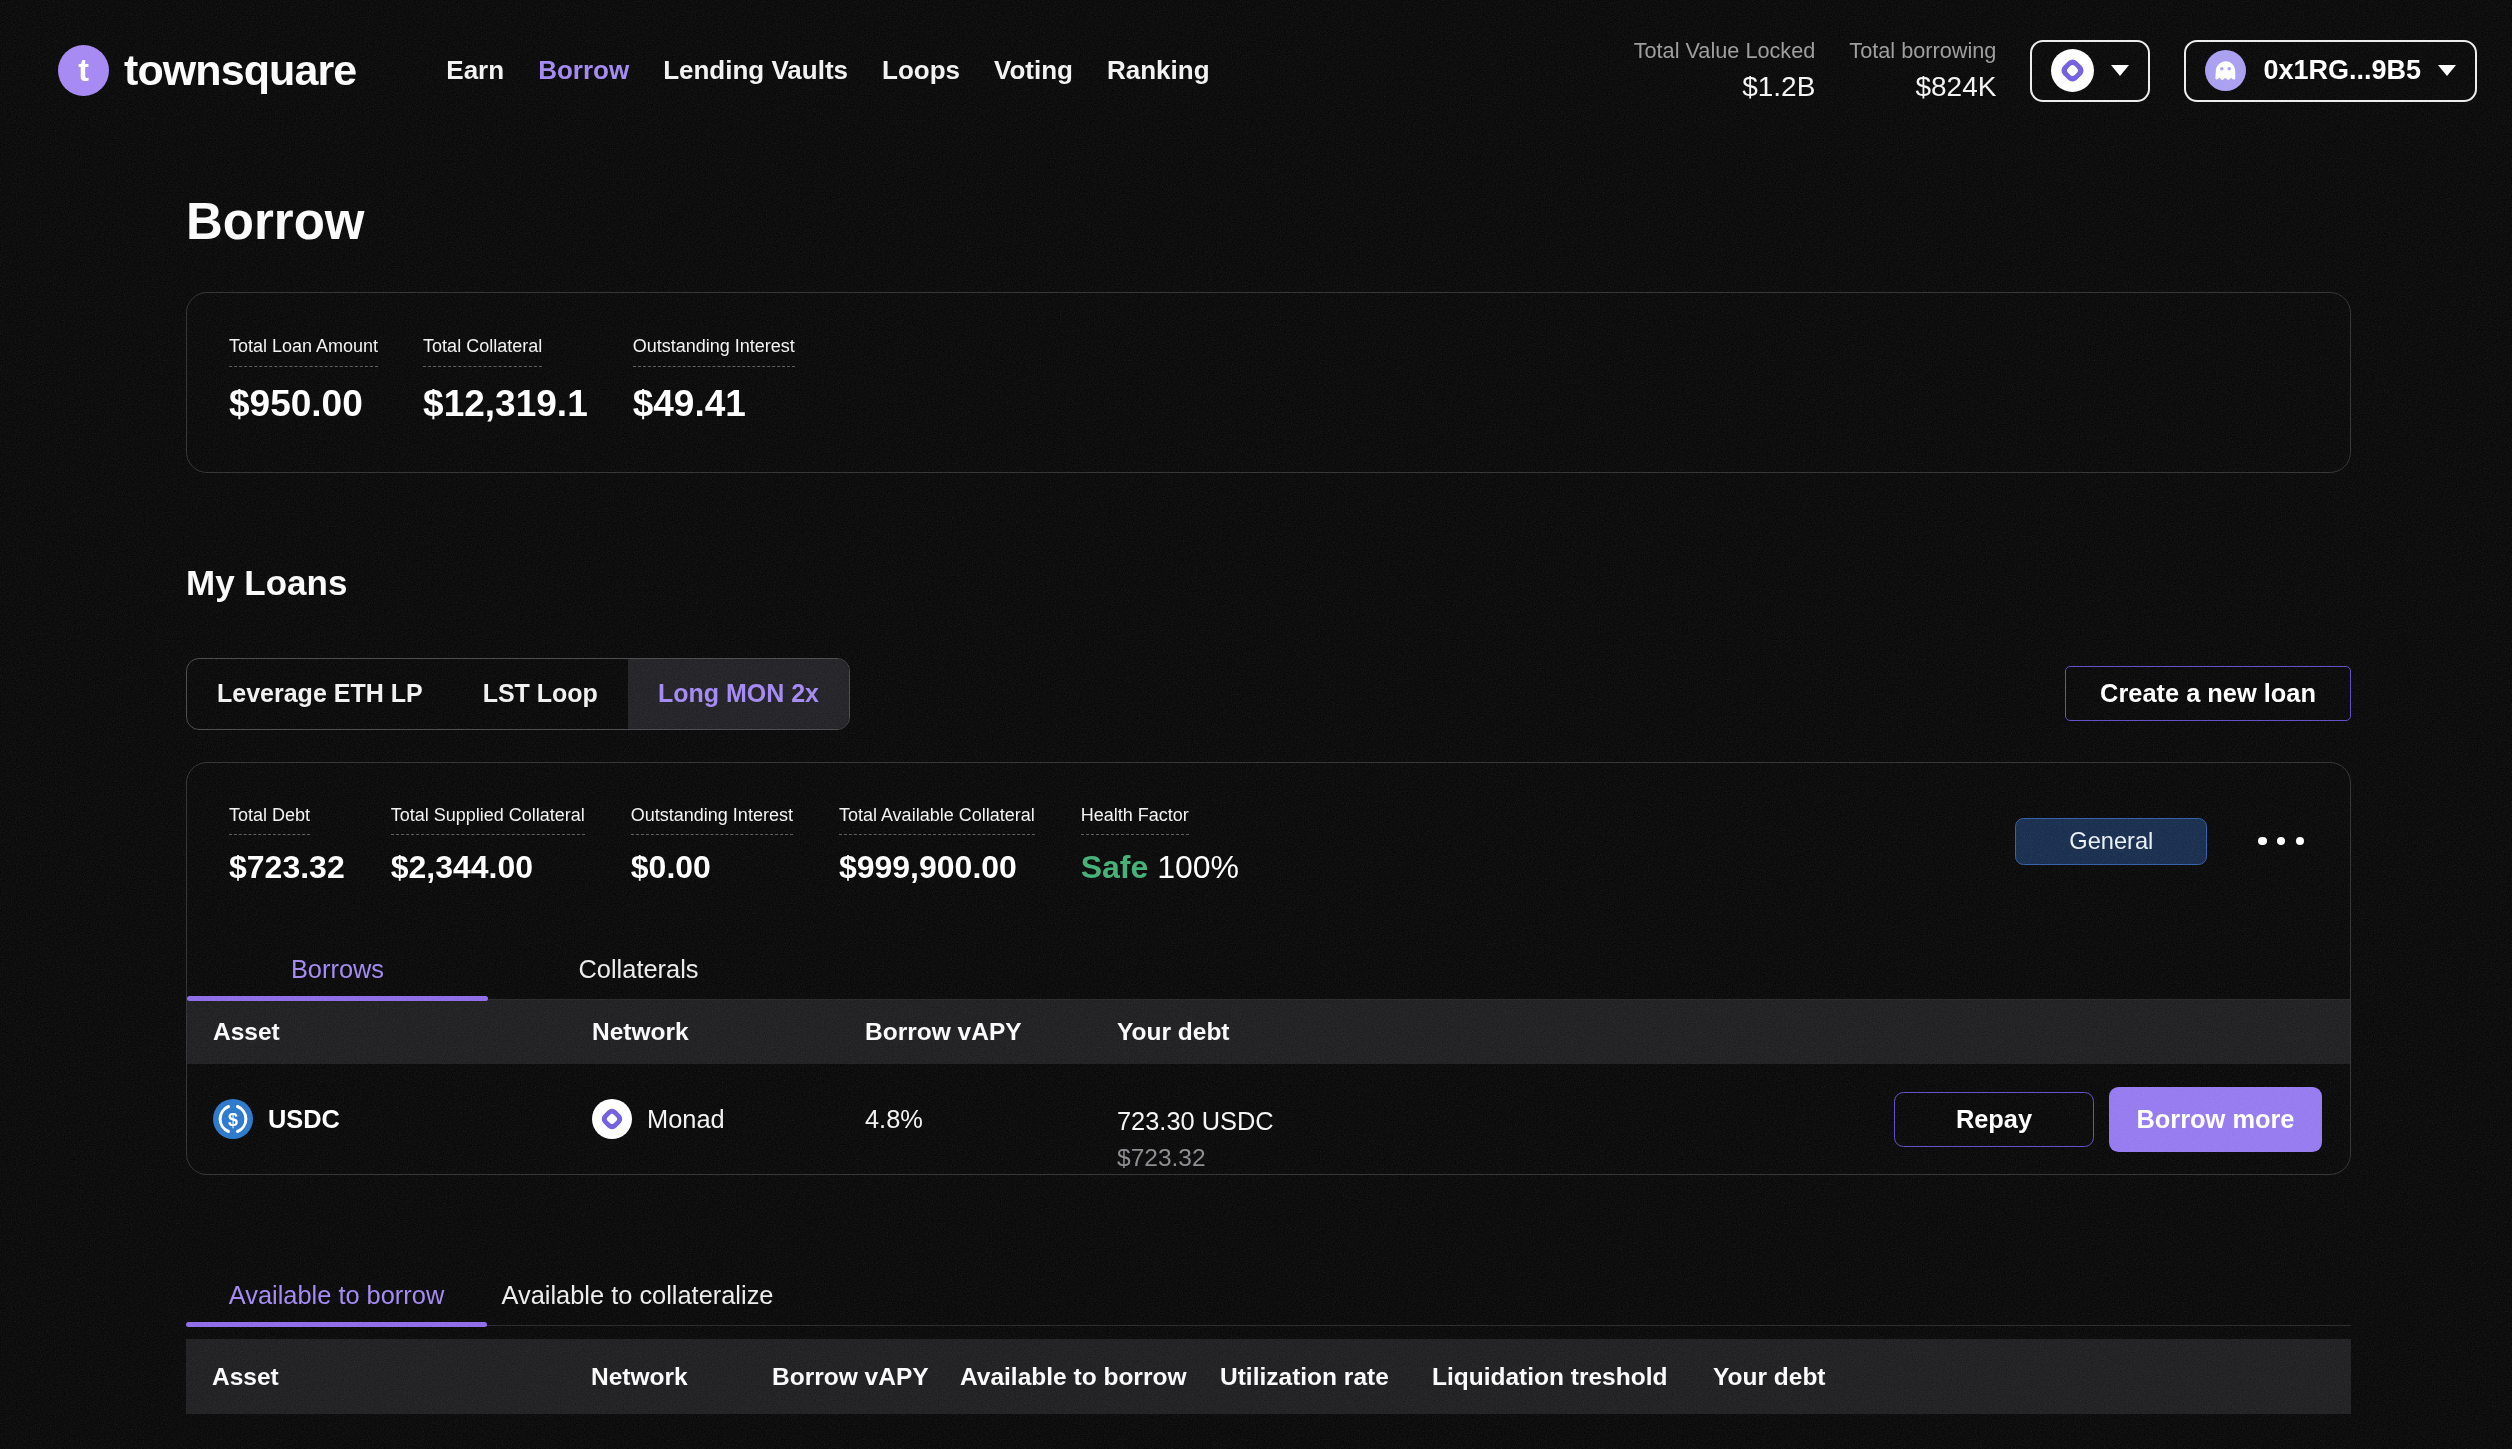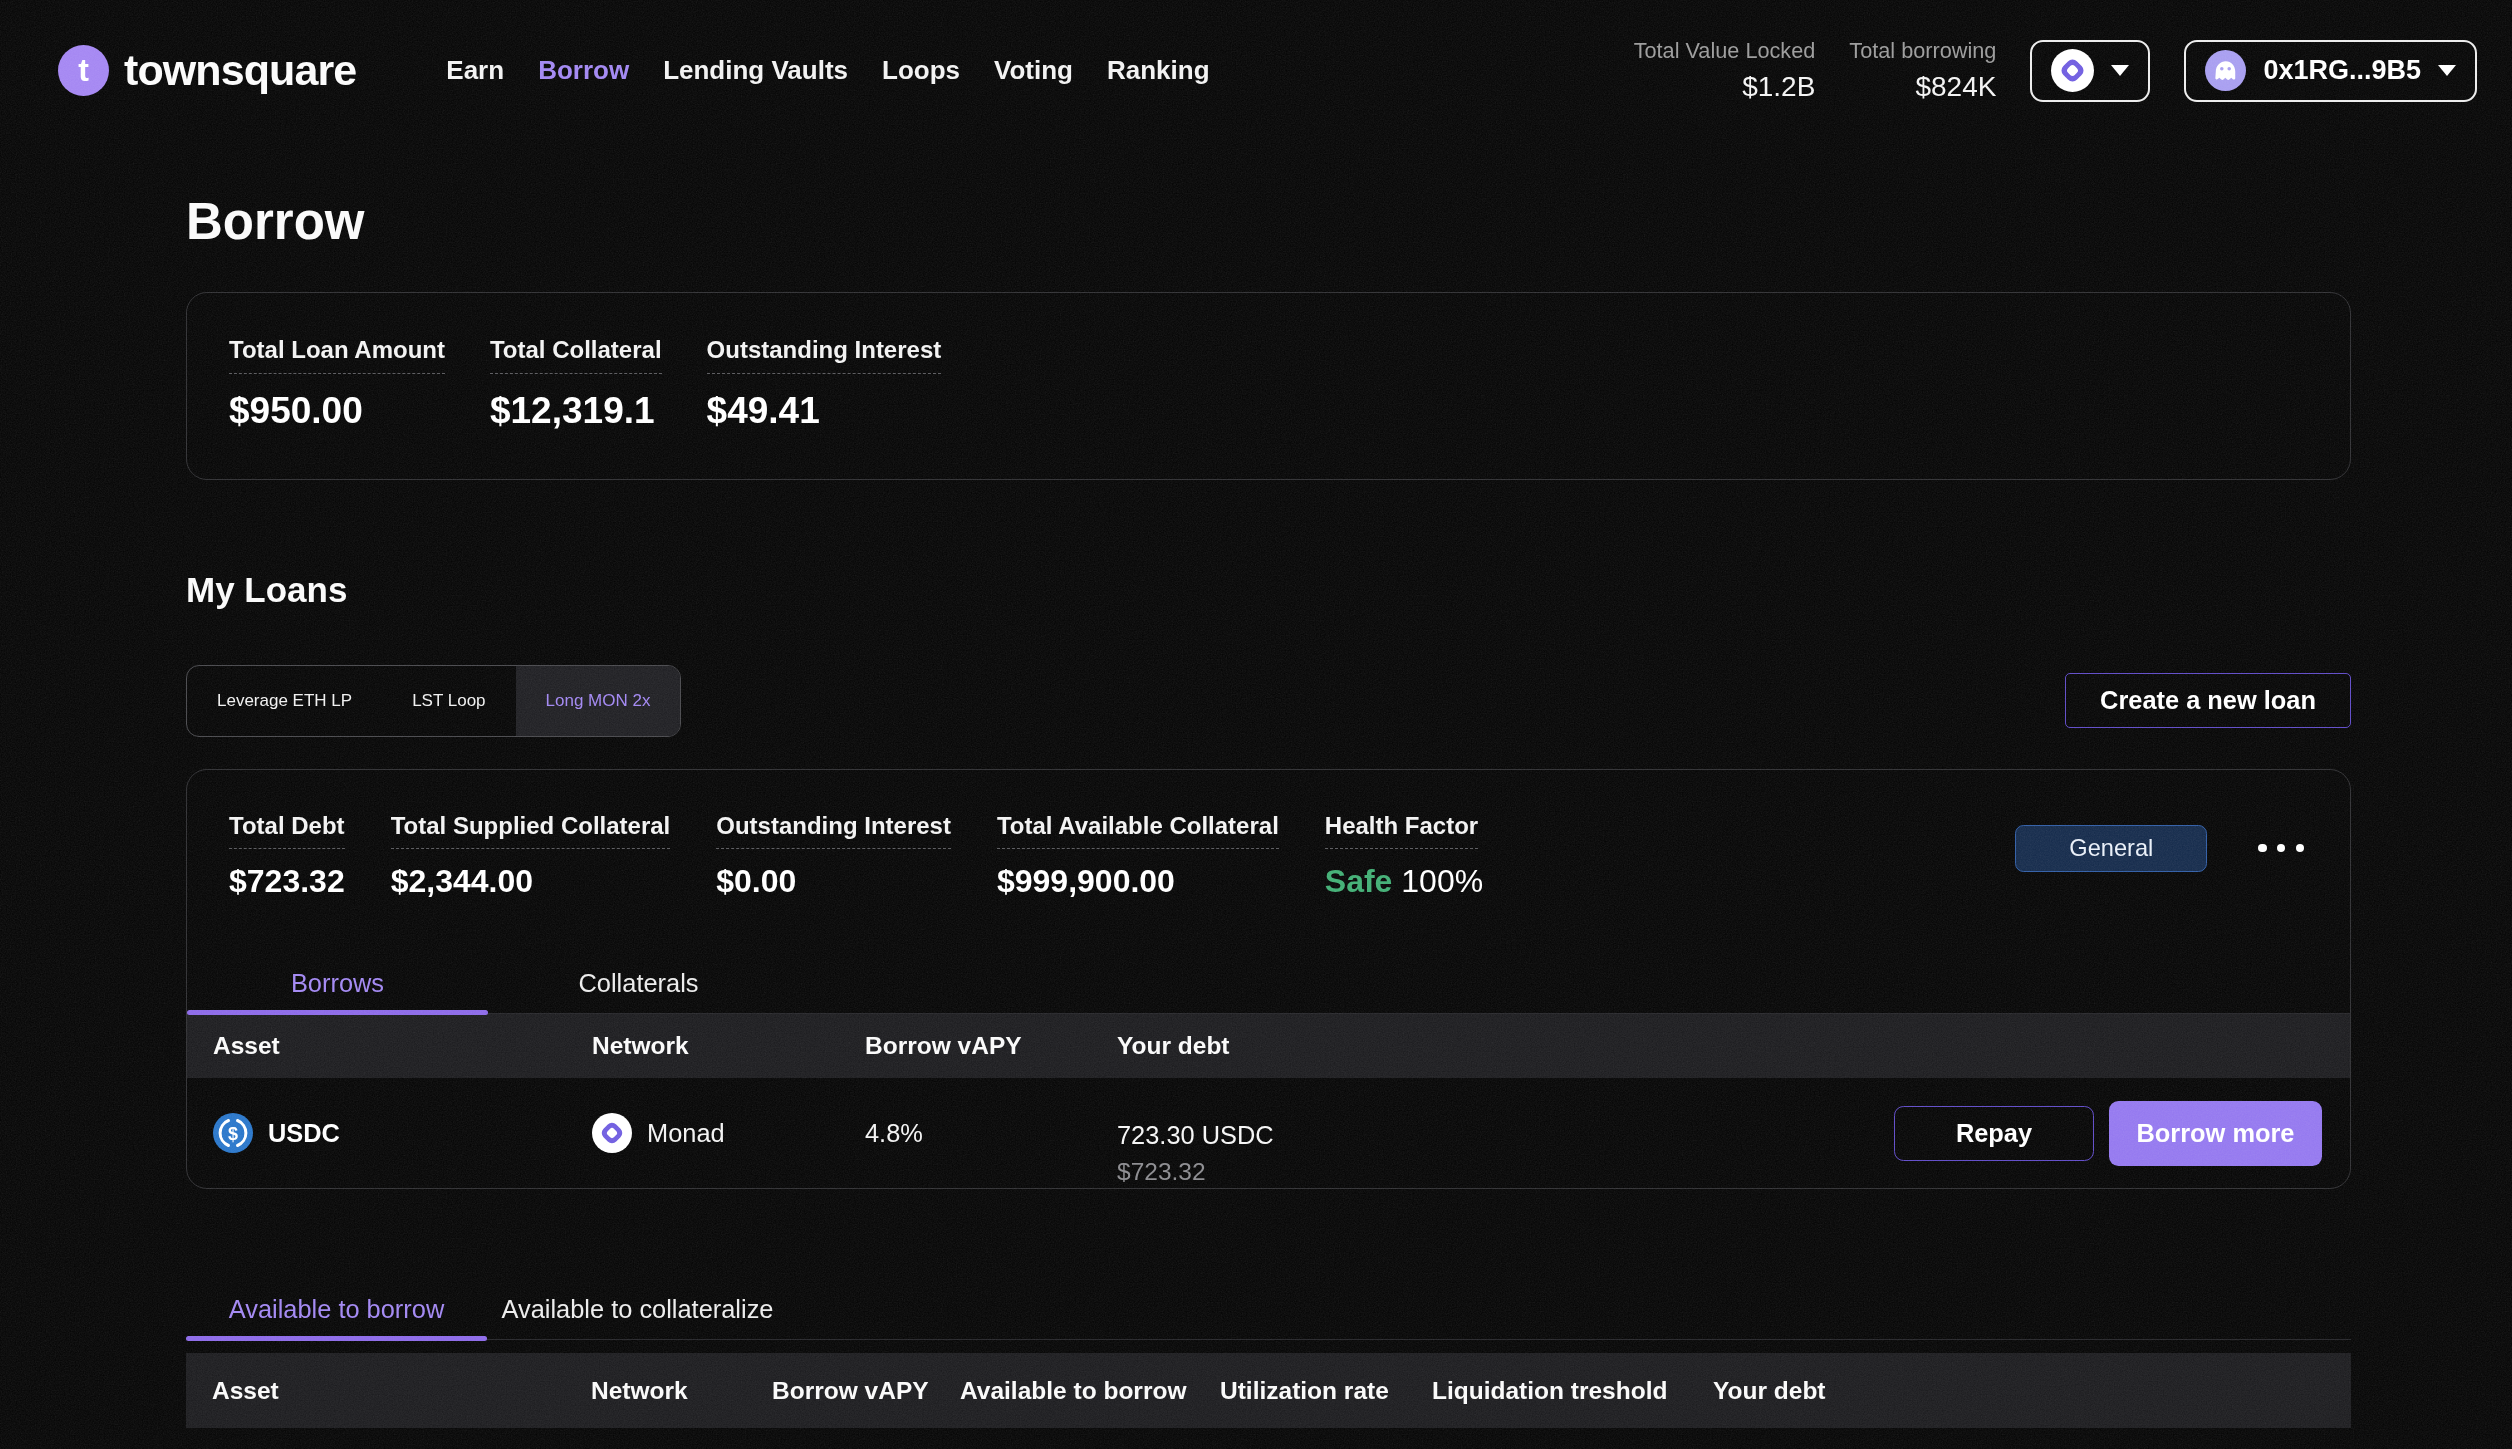--- a/index.html
+++ b/index.html
@@ -36,31 +36,31 @@
 
   
   .container { margin-left:186px; width:2165px; position:relative; }
   h1 { font-size:51px; font-weight:700; margin:51px 0 0; color:#fafafa; }
   h2 { font-size:35px; font-weight:700; margin:90px 0 0; color:#fafafa; }
   .card { border:1.9px solid #2e2e31; border-radius:21px; }
 
   
   .summary-card { margin-top:41px; padding:43px 42px 47px; display:flex; gap:45px; }
   .stat-label {
-    display:inline-block; font-size:24px; font-weight:700; color:#f2f2f2;
+    display:inline-block; font-size:18px; font-weight:400; color:#f2f2f2;
     padding-bottom:8.5px; border-bottom:1.9px dashed #58585c;
   }
   .stat-value { font-size:37px; font-weight:700; margin-top:16px; color:#fff; }
 
   
   .loans-toolbar { margin-top:55px; display:flex; align-items:center; justify-content:space-between; }
   .seg-tabs { display:flex; border:1.9px solid #47474b; border-radius:13px; overflow:hidden; height:72px; background:transparent; }
   .seg-tab {
     height:100%; padding:0 30px; display:flex; align-items:center;
-    font-size:17px; font-weight:400; color:#f0f0f0; background:transparent; border:none; cursor:pointer;
+    font-size:25px; font-weight:700; color:#f0f0f0; background:transparent; border:none; cursor:pointer;
     font-family:inherit;
   }
   .seg-tab.active { background:#1d1d21; color:#a186f2; }
   .outline-btn {
     border:1.9px solid #5e49c8; border-radius:5px; background:transparent; color:#fff;
     font-size:25.4px; font-weight:600; cursor:pointer; font-family:inherit;
   }
   .create-loan { height:55px; padding:0 34px; }
 
   

